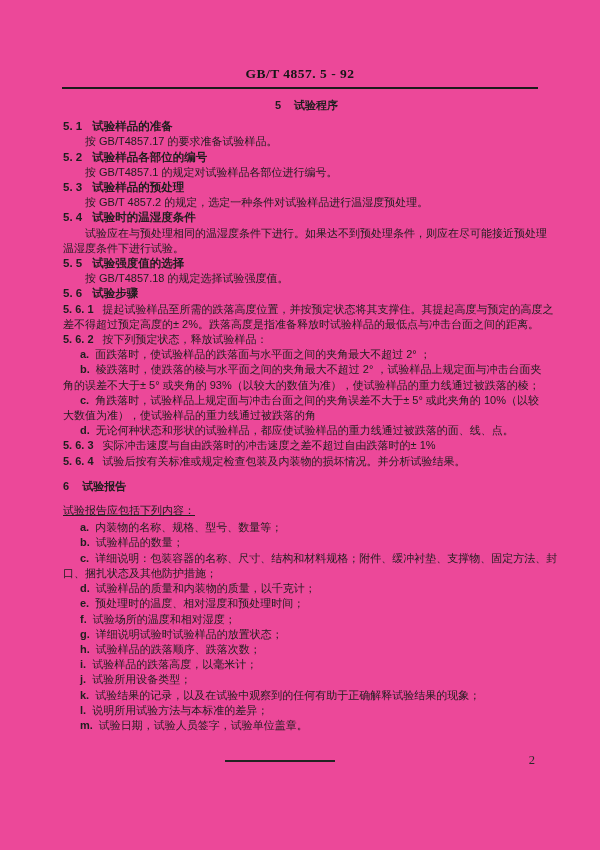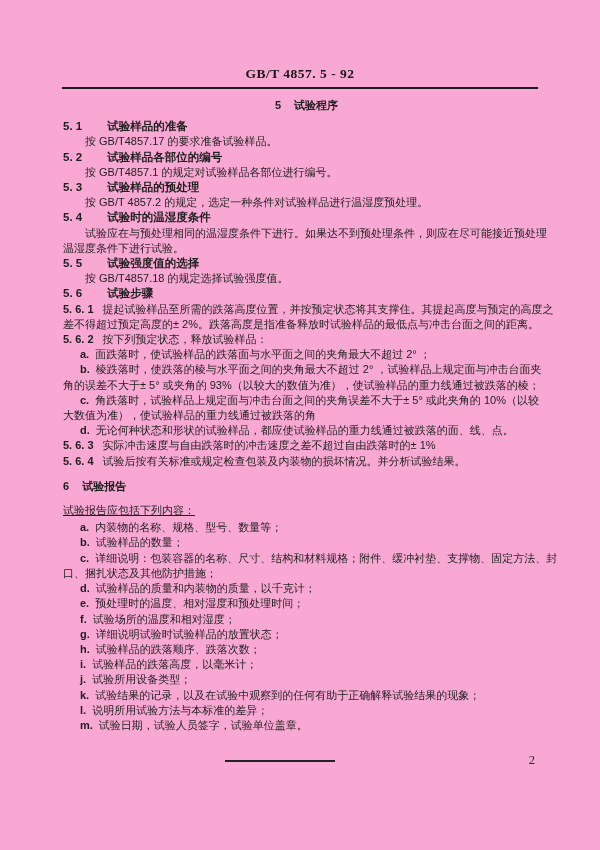--- a/index.html
+++ b/index.html
@@ -4,21 +4,21 @@
 <style>
   html, body {
     margin: 0;
     padding: 0;
     background: #ffffff;
   }
   .page {
     position: relative;
     width: 600px;
     height: 850px;
-    background: #f9a8d4;
+    background: #ec4899;
     color: #1b1b1b;
     font-family: "Liberation Sans", sans-serif;
     overflow: hidden;
   }
   .doc-header {
     margin: 66px 0 0 0;
     text-align: center;
     font-family: "Liberation Serif", serif;
     font-weight: bold;
     font-size: 13.5px;
@@ -42,21 +42,21 @@
   }
   .content p:first-child { margin-top: 0 !important; text-align: center; }
   .l-h1 {
     font-weight: bold;
     font-size: 12.5px;
     margin-top: 10px !important;
     margin-bottom: 6px !important;
   }
   .l-h1 .num { margin-right: 13px; }
   .l-h2 { font-weight: bold; font-size: 11.5px !important; }
-  .l-h2 .num { margin-right: 25px; }
+  .l-h2 .num { margin-right: 10px; }
   .l-indent { padding-left: 22px; }
   .l-para { text-indent: 22px; }
   .l-numpara .num { font-weight: bold; margin-right: 9px; }
   .l-list { text-indent: 17px; }
   .l-list .num { font-weight: bold; margin-right: 6px; }
   .l-flush { margin-top: 9px !important; margin-bottom: 2px !important; text-decoration: underline; }
   .footer-rule {
     position: absolute;
     left: 225px;
     top: 760px;

